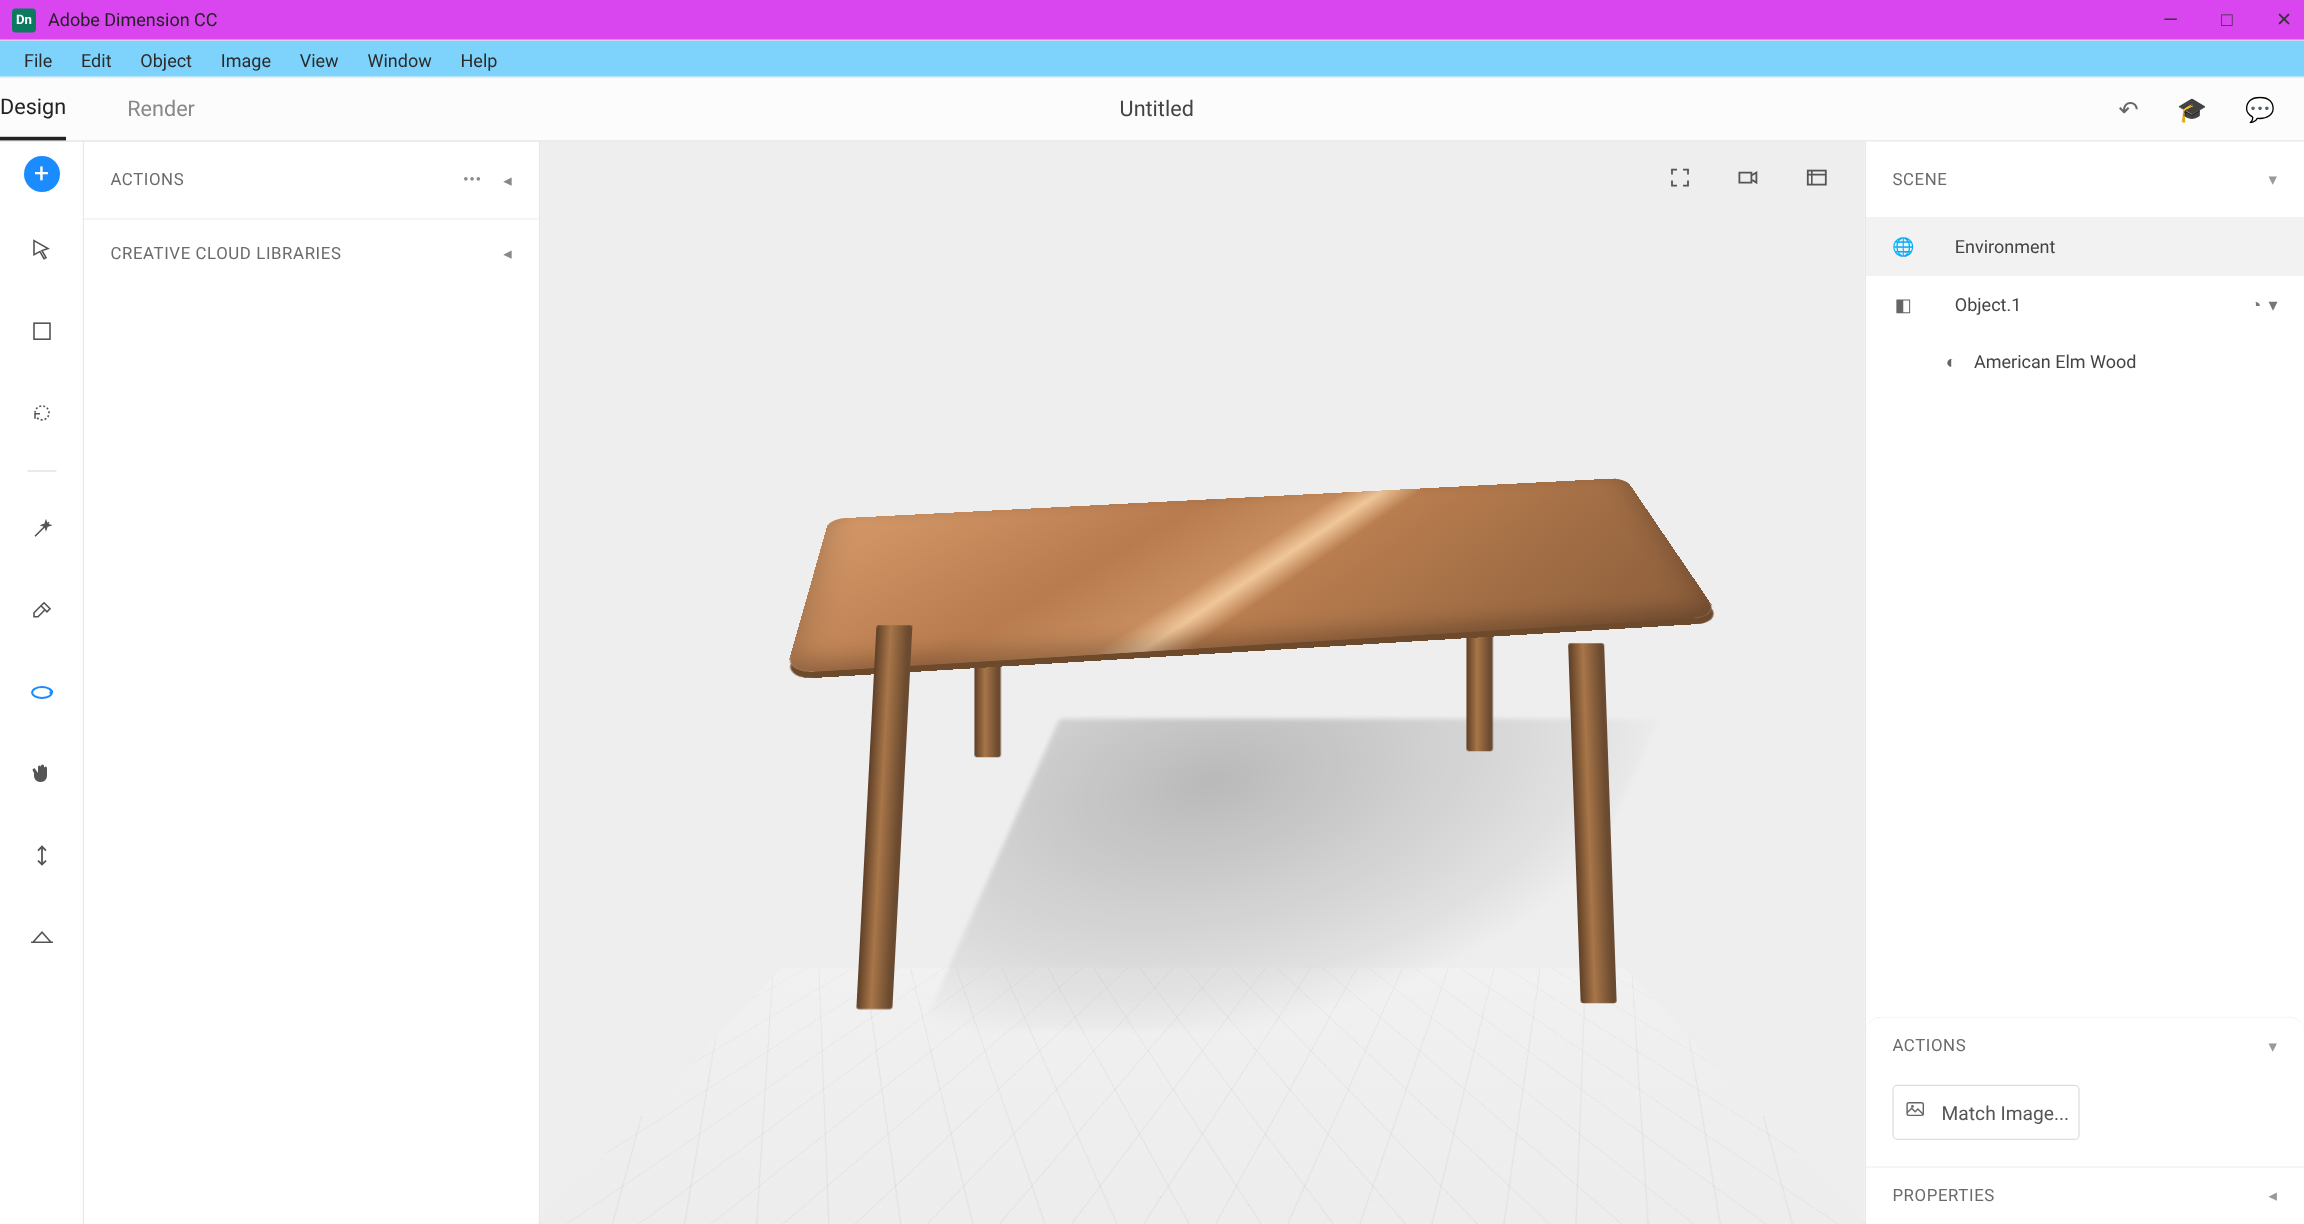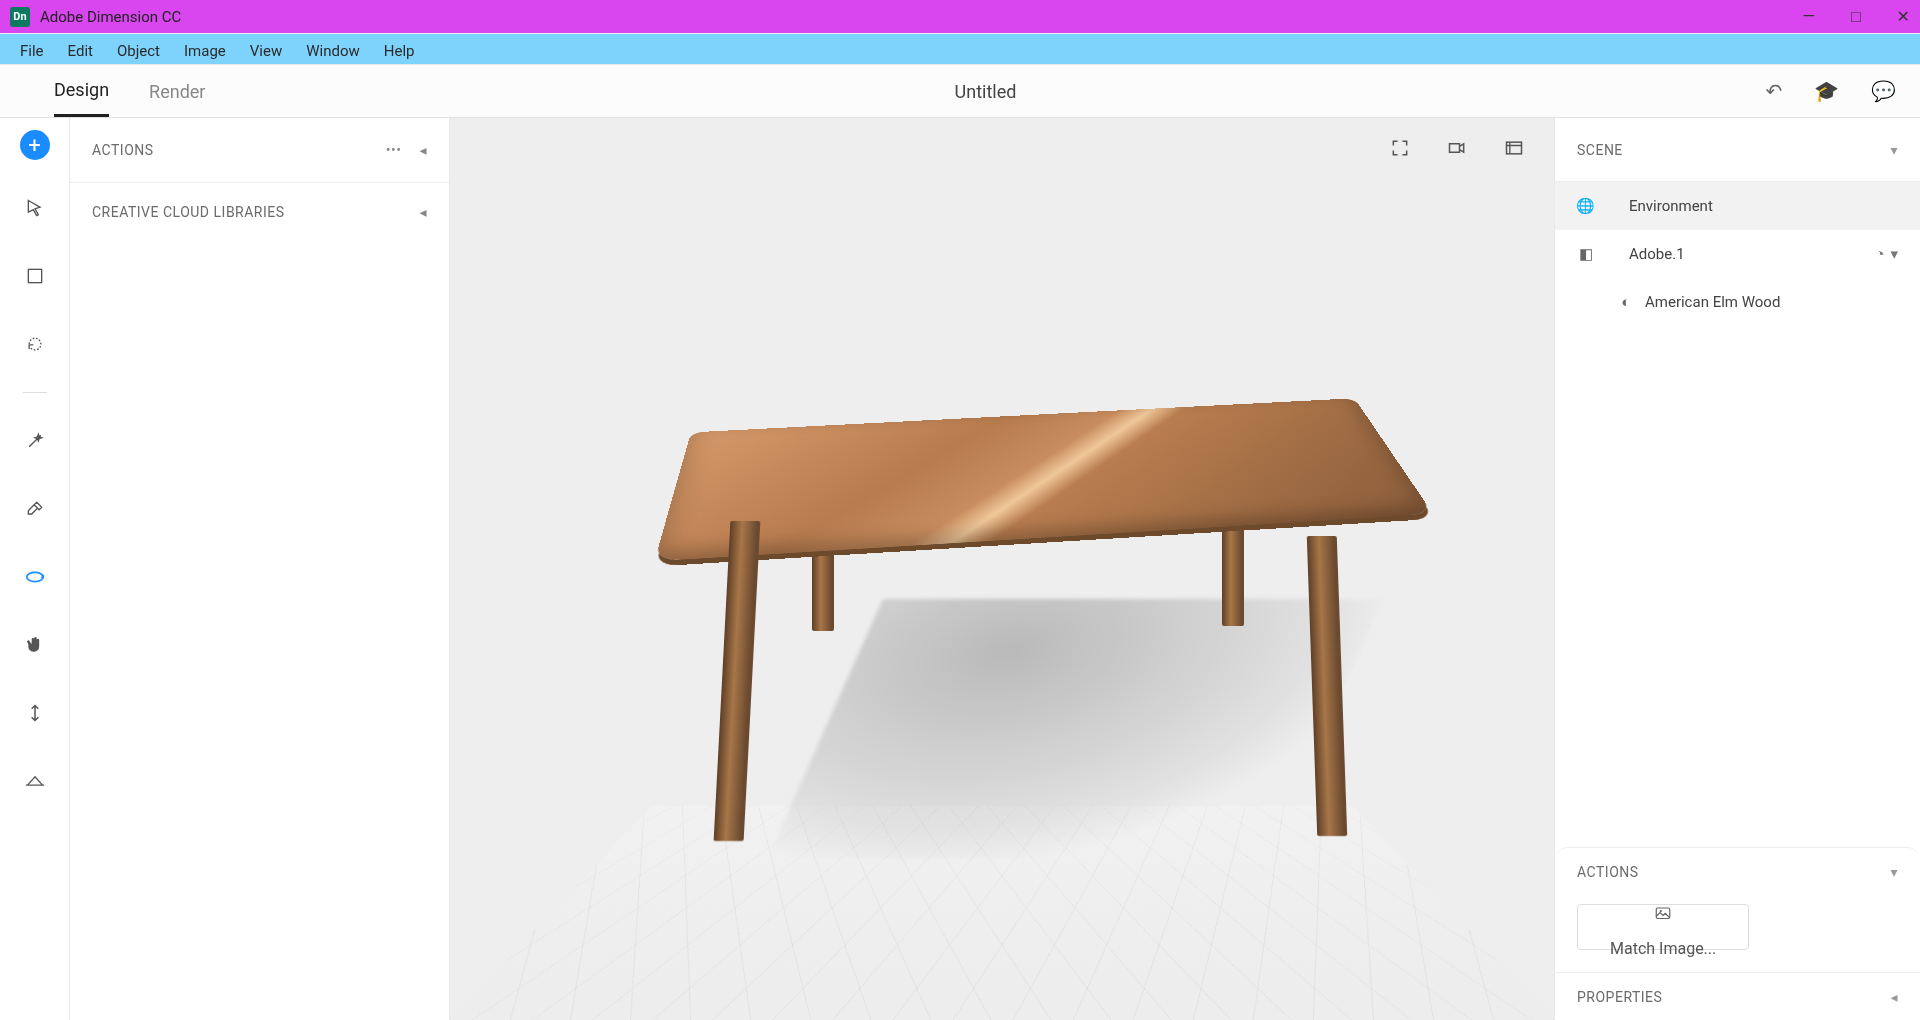--- a/index.html
+++ b/index.html
@@ -11,21 +11,21 @@
 .titlebar .title { font-size: 15px; color: #222; }
 .titlebar .win-controls { margin-left: auto; display: flex; gap: 36px; }
 .titlebar .win-controls span { font-size: 16px; color: #333; cursor: pointer; }
 
 
 .menubar { height: 30px; display: flex; align-items: flex-end; padding: 0 8px; background: #7dd3fc; }
 .menubar span { padding: 4px 12px; font-size: 15px; color: #2b2b2b; cursor: pointer; }
 
 
 .modebar { height: 54px; border-top: 1px solid #eaeaea; border-bottom: 1px solid #e2e2e2; background: #fcfcfc; display: flex; align-items: stretch; }
-.modebar .modes { display: flex; padding-left: 54px; gap: 40px; }
+.modebar .modes { display: flex; gap: 51px; }
 .modebar .mode { font-size: 18px; color: #888; cursor: pointer; height: 100%; display: flex; align-items: center; }
 .modebar .mode.active { color: #222; border-bottom: 3px solid #222; }
 .modebar .doc-title { flex: 1; text-align: center; font-size: 18px; color: #444; display: flex; align-items: center; justify-content: center; }
 .modebar .top-icons { display: flex; align-items: center; gap: 32px; padding-right: 24px; }
 .modebar .top-icons span { font-size: 20px; color: #666; cursor: pointer; }
 
 
 .main { flex: 1; display: flex; min-height: 0; }
 .toolbar { width: 70px; border-right: 1px solid #e8e8e8; display: flex; flex-direction: column; align-items: center; padding-top: 12px; gap: 10px; }
 .tool-add { width: 30px; height: 30px; border-radius: 50%; background: #1a8cff; color: #fff; font-size: 22px; display: flex; align-items: center; justify-content: center; cursor: pointer; }
@@ -66,21 +66,21 @@
 .scene-row { height: 48px; display: flex; align-items: center; padding: 0 22px; font-size: 15px; color: #444; cursor: pointer; }
 .scene-row.selected { background: #f2f2f2; }
 .scene-row .indent1 { padding-left: 4px; margin-left: 20px; }
 .scene-row .indent2 { padding-left: 40px; }
 .scene-row .ricons { margin-left: auto; display: flex; gap: 6px; color: #777; }
 .row-icon { width: 18px; display: inline-flex; justify-content: center; margin-right: 10px; color: #666; }
 
 .rp-section { margin-top: auto; border-top: 1px solid #eee; border-radius: 13px; }
 .rp-sec-head { height: 48px; display: flex; align-items: center; padding: 0 22px; font-size: 14px; color: #6b6b6b; letter-spacing: 0.5px; }
 .rp-sec-head .rcaret { margin-left: auto; color: #999; cursor: pointer; }
-.match-btn { margin: 8px 22px 22px; height: 46px; border: 1px solid #ddd; border-radius: 4px; background: #fff; display: flex; align-items: center; gap: 12px; padding: 0 32px; cursor: pointer; font-size: 16px; color: #555; width: fit-content; flex-direction: column; }
+.match-btn { margin: 8px 22px 22px; height: 46px; border: 1px solid #ddd; border-radius: 4px; background: #fff; display: flex; align-items: center; gap: 12px; padding: 0 8px; cursor: pointer; font-size: 16px; color: #555; width: fit-content; }
 .props-head { border-top: 1px solid #eee; height: 48px; display: flex; align-items: center; padding: 0 22px; font-size: 14px; color: #6b6b6b; letter-spacing: 0.5px; }
 .props-head .rcaret { margin-left: auto; color: #999; cursor: pointer; }
 </style>
 </head>
 <body>
 
 <div class="titlebar">
   <div class="app-icon">Dn</div>
   <div class="title">Adobe Dimension CC</div>
   <div class="win-controls">
@@ -219,21 +219,21 @@
     <div class="rp-header">
       <span>SCENE</span>
       <span class="rcaret">▾</span>
     </div>
     <div class="scene-row selected">
       <span class="row-icon">🌐</span>
       <span class="indent1">Environment</span>
     </div>
     <div class="scene-row">
       <span class="row-icon">◧</span>
-      <span class="indent1">Adobe.1</span>
+      <span class="indent1">Object.1</span>
       <span class="ricons">
         <span>◔</span>
         <span>▾</span>
       </span>
     </div>
     <div class="scene-row">
       <span class="indent2" style="display:flex;align-items:center;">
         <span class="row-icon">◐</span>
         <span>American Elm Wood</span>
       </span>

